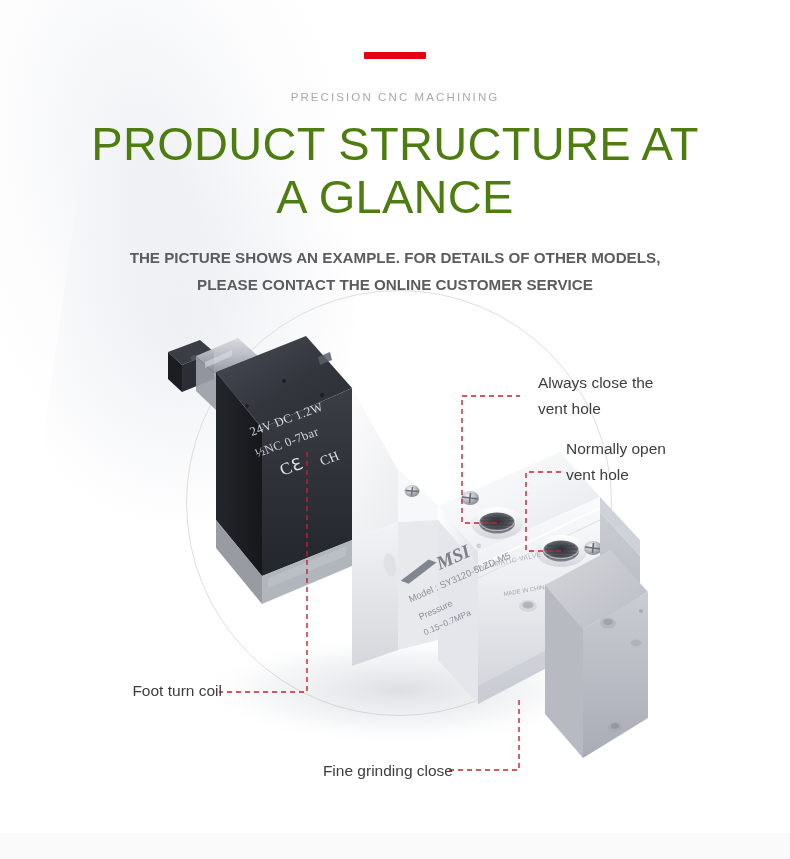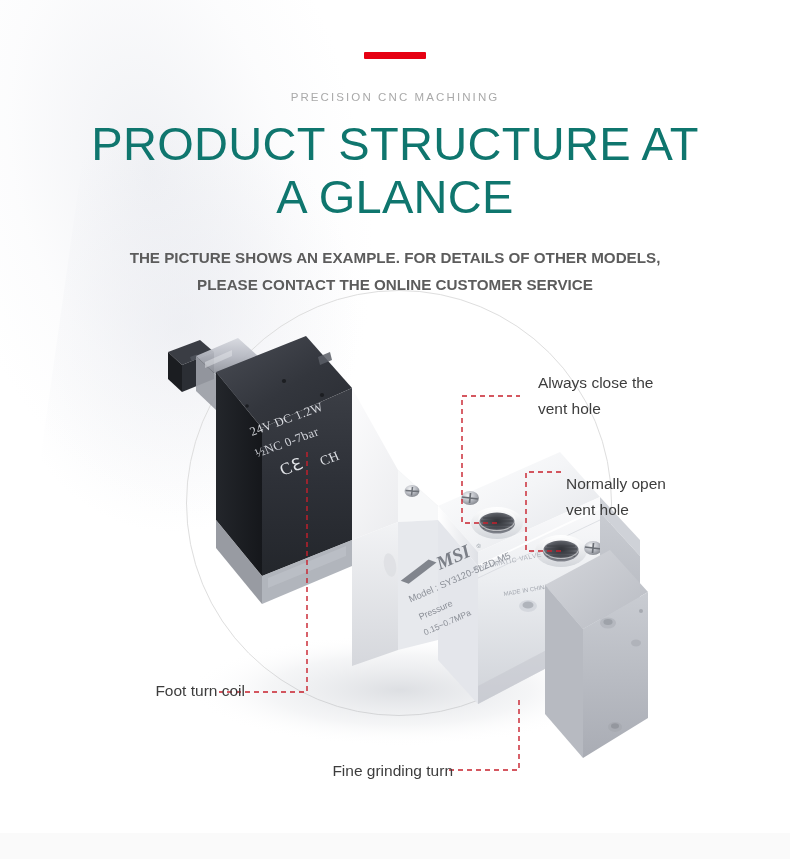--- a/index.html
+++ b/index.html
@@ -75,21 +75,21 @@
   }
   .headline {
     position: absolute;
     left: 60px;
     top: 117px;
     width: 670px;
     text-align: center;
     font-size: 47px;
     line-height: 53px;
     letter-spacing: 0.3px;
-    color: #0f766e;
+    color: #4d7c0f;
     font-weight: 300;
     white-space: pre-line;
   }
   .subcopy {
     position: absolute;
     left: 95px;
     top: 244px;
     width: 600px;
     text-align: center;
     font-size: 15.2px;
@@ -128,22 +128,22 @@
     font-size: 15.5px;
     line-height: 26px;
     color: #3d3d3d;
     font-weight: 400;
     white-space: pre-line;
   }
   .callout.right  { text-align: left; }
   .callout.leftal { text-align: right; }
 
   .c-always   { left: 526px; top: 370px; width: 200px; margin-left: 12px; }
-  .c-normally { left: 566px; top: 471px; width: 200px; }
-  .c-foot     { left: 0px;   top: 678px; width: 222px; padding-left: 23px; }
+  .c-normally { left: 566px; top: 436px; width: 200px; }
+  .c-foot     { left: 0px;   top: 678px; width: 222px; }
   .c-fine     { left: 150px; top: 758px; width: 303px; }
 </style>
 </head>
 <body>
 
 <div id="page">
 
   <div class="bg-wash-a"></div>
   <div class="bg-wash-b"></div>
   <div class="bg-strip"></div>
@@ -383,15 +383,15 @@
   </div>
 
   <div class="callout right c-always">Always close the
 vent hole</div>
 
   <div class="callout right c-normally">Normally open
 vent hole</div>
 
   <div class="callout leftal c-foot">Foot turn coil</div>
 
-  <div class="callout leftal c-fine">Fine grinding turn</div>
+  <div class="callout leftal c-fine">Fine grinding close</div>
 
 </div>
 
 </body></html>

